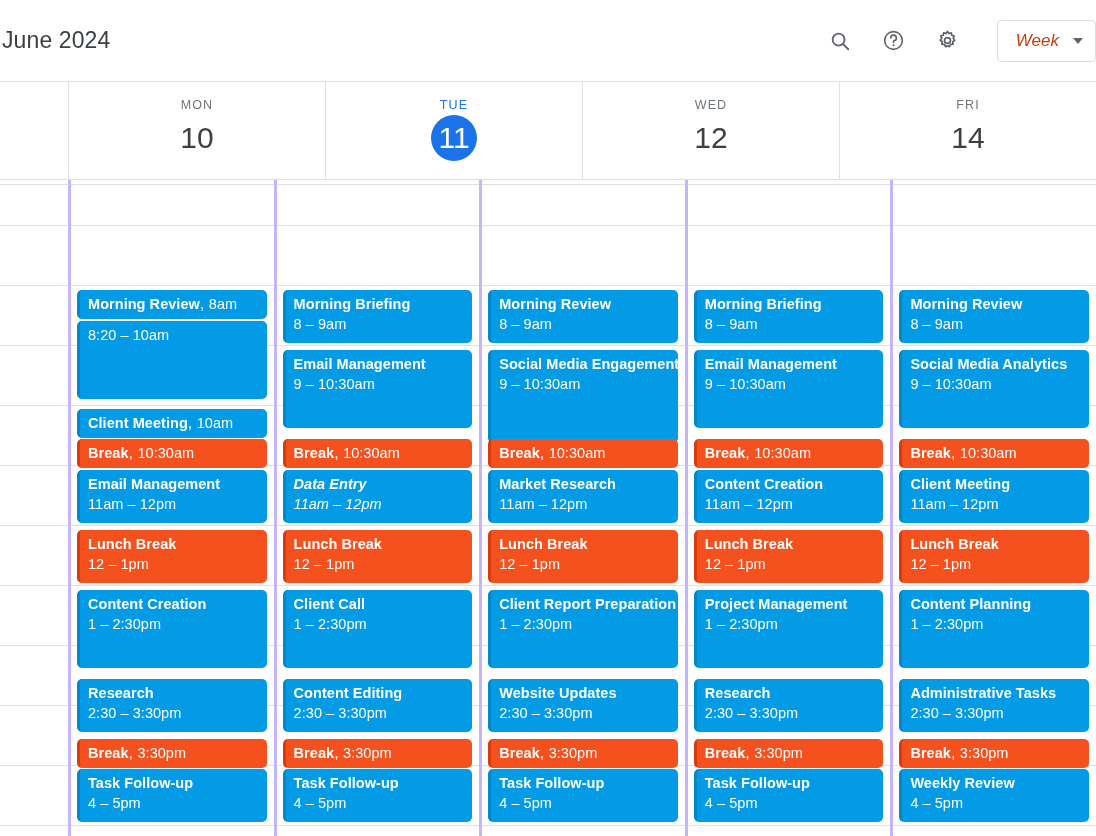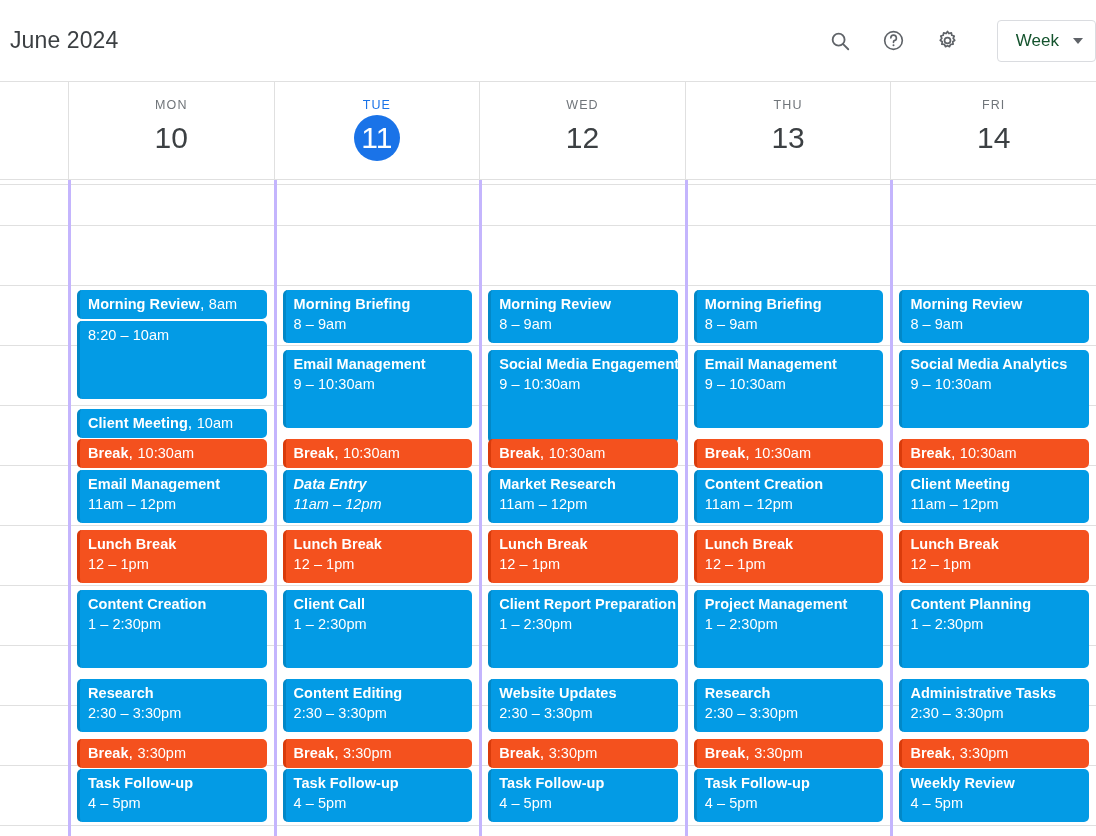--- a/index.html
+++ b/index.html
@@ -13,21 +13,21 @@
     font-family: "Liberation Sans", sans-serif;
     color: #3c4043;
     -webkit-font-smoothing: antialiased;
   }
 
   
   .topbar {
     height: 81px;
     display: flex;
     align-items: center;
-    padding: 0 0 0 8px;
+    padding: 0 0 0 0;
     background: #fff;
     position: relative;
   }
 
   .cal-title {
     font-size: 23px;
     font-weight: 400;
     color: #3c4043;
     letter-spacing: 0.1px;
     margin-left: 2px;
@@ -64,22 +64,23 @@
     height: 42px;
     padding: 0 12px 0 18px;
     border: 1px solid #dadce0;
     border-radius: 4px;
     background: #fff;
     cursor: pointer;
     margin-left: 12px;
   }
   .view-select-label {
     font-size: 17px;
-    color: #14532d;
+    color: #c2410c;
     white-space: nowrap;
+    font-style: italic;
   }
   .view-select-caret {
     width: 0; height: 0;
     border-left: 5px solid transparent;
     border-right: 5px solid transparent;
     border-top: 6px solid #5f6368;
   }
 
   
   .day-header-row {
@@ -255,24 +256,20 @@
       <div class="dow">MON</div>
       <div class="dnum">10</div>
     </div>
     <div class="day-head today">
       <div class="dow">TUE</div>
       <div class="dnum">11</div>
     </div>
     <div class="day-head">
       <div class="dow">WED</div>
       <div class="dnum">12</div>
-    </div>
-    <div class="day-head">
-      <div class="dow">THU</div>
-      <div class="dnum">13</div>
     </div>
     <div class="day-head">
       <div class="dow">FRI</div>
       <div class="dnum">14</div>
     </div>
   </div>
 
 <div class="grid-wrap">
   <div class="grid-cols" id="grid-cols">
     <div class="gutter-col">

